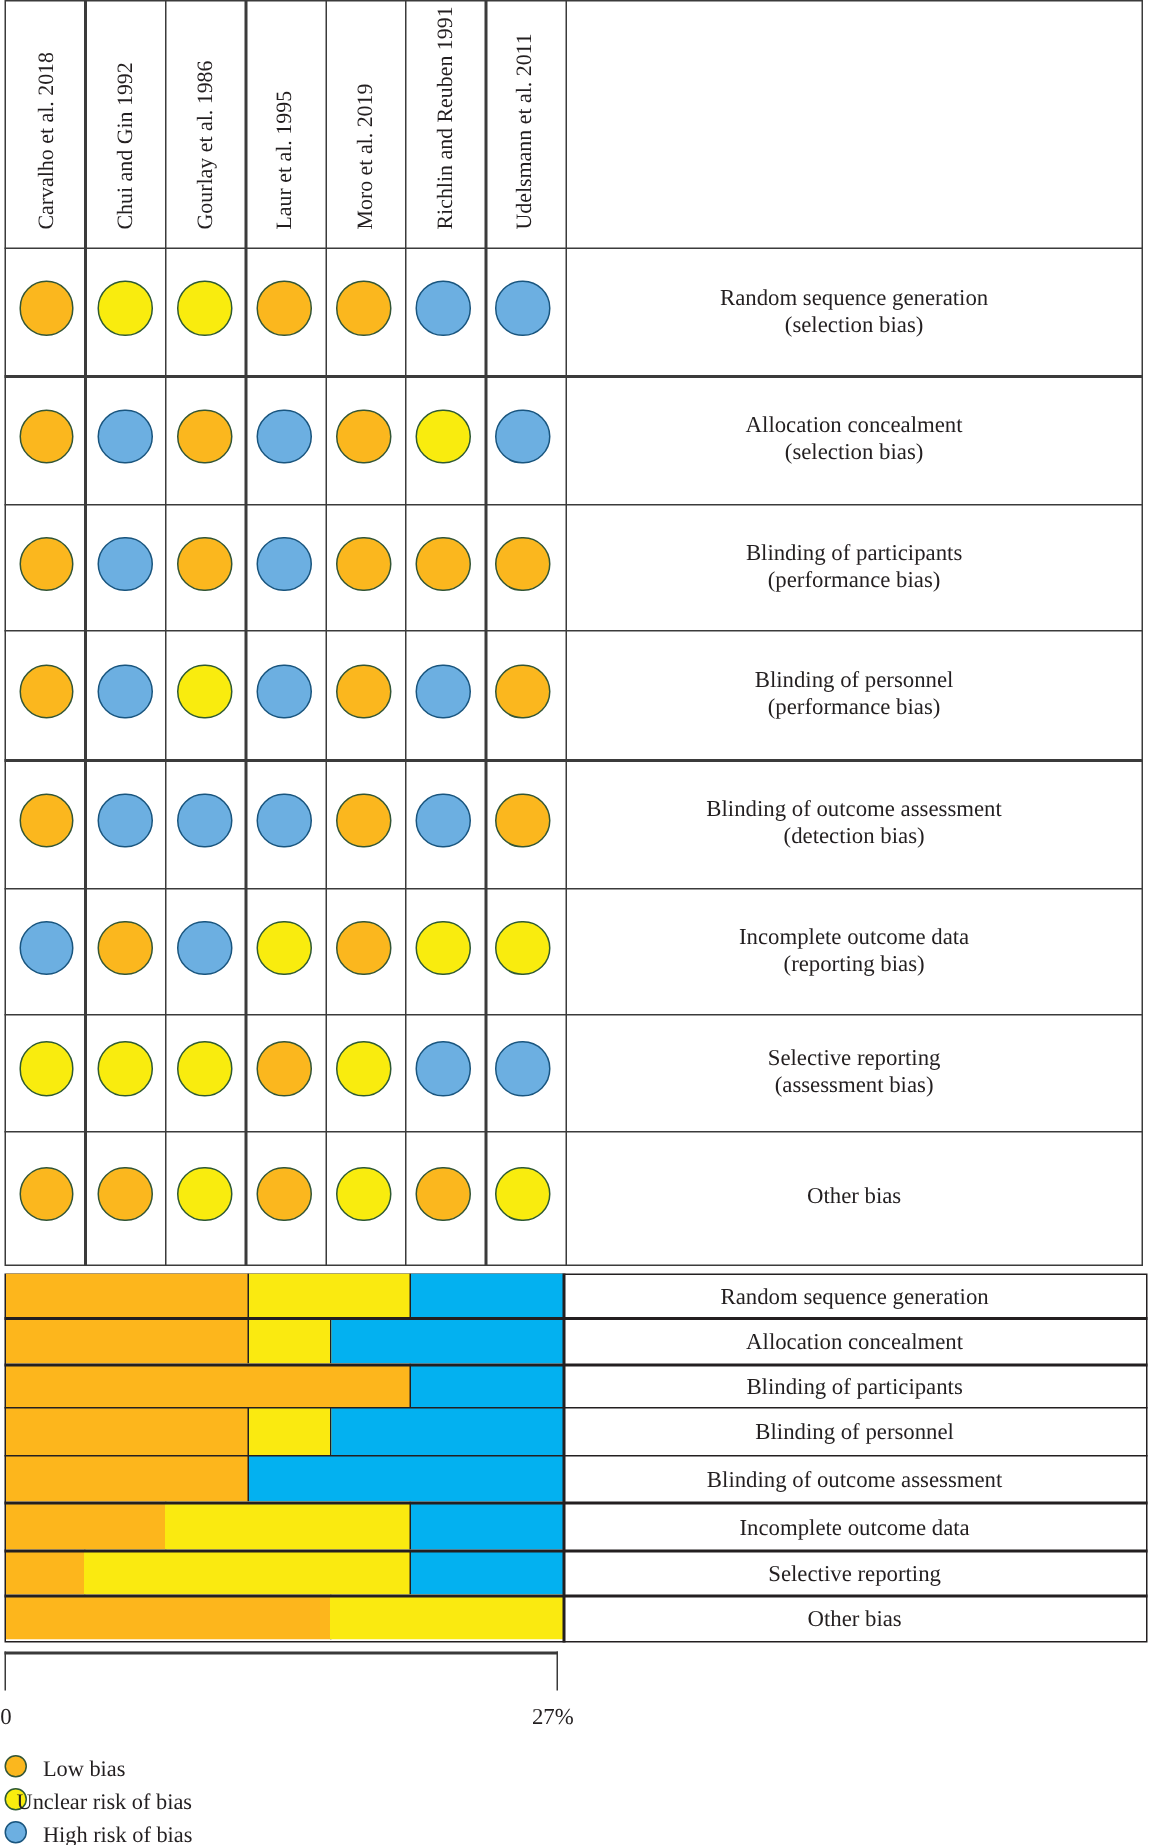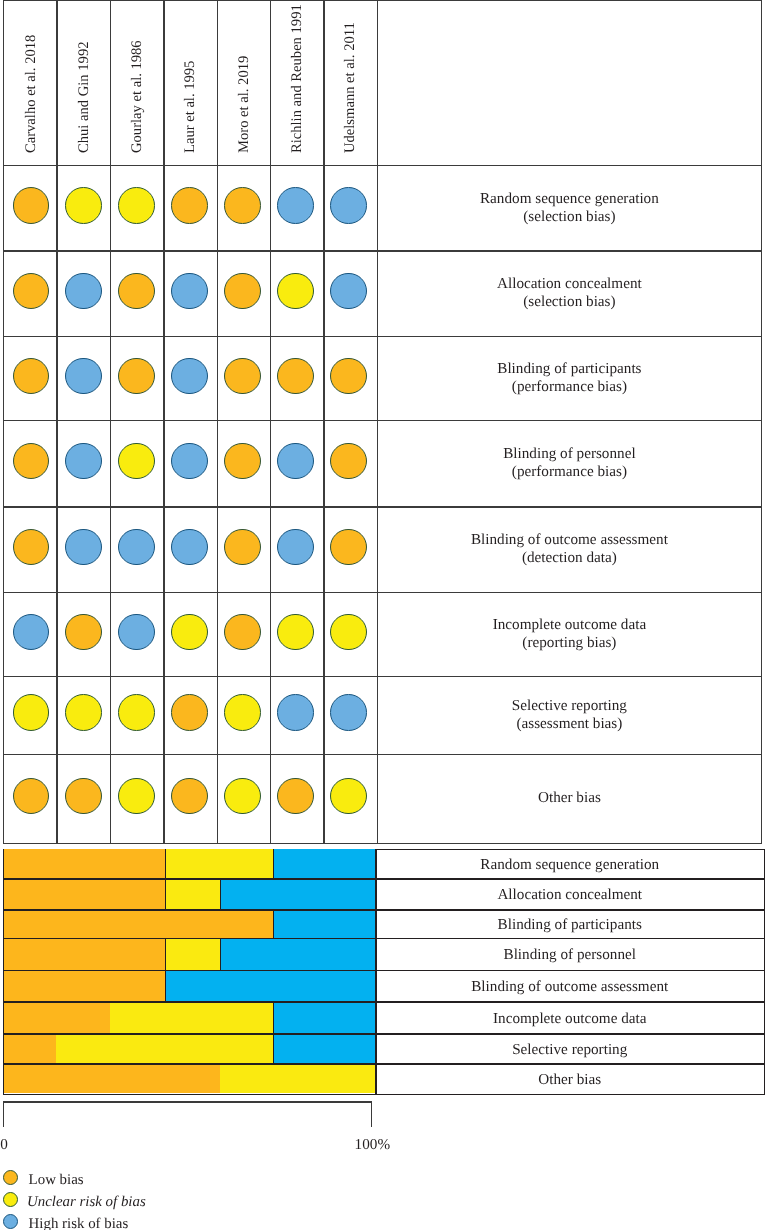--- a/index.html
+++ b/index.html
@@ -164,21 +164,21 @@
         <div class="dlabel" style="left: 374.3px; width: 384.2px; top: 335.5px; height: 84px; display: flex; flex-direction: column; justify-content: center; align-items: center;">
           <div>Blinding of participants</div>
           <div>(performance bias)</div>
         </div>
         <div class="dlabel" style="left: 374.3px; width: 384.2px; top: 419.5px; height: 86.3px; display: flex; flex-direction: column; justify-content: center; align-items: center;">
           <div>Blinding of personnel</div>
           <div>(performance bias)</div>
         </div>
         <div class="dlabel" style="left: 374.3px; width: 384.2px; top: 505.8px; height: 85.6px; display: flex; flex-direction: column; justify-content: center; align-items: center;">
           <div>Blinding of outcome assessment</div>
-          <div>(detection data)</div>
+          <div>(detection bias)</div>
         </div>
         <div class="dlabel" style="left: 374.3px; width: 384.2px; top: 591.4px; height: 84.2px; display: flex; flex-direction: column; justify-content: center; align-items: center;">
           <div>Incomplete outcome data</div>
           <div>(reporting bias)</div>
         </div>
         <div class="dlabel" style="left: 374.3px; width: 384.2px; top: 675.6px; height: 77.6px; display: flex; flex-direction: column; justify-content: center; align-items: center;">
           <div>Selective reporting</div>
           <div>(assessment bias)</div>
         </div>
         <div class="dlabel" style="left: 374.3px; width: 384.2px; top: 753.2px; height: 89px; display: flex; flex-direction: column; justify-content: center; align-items: center;">
@@ -277,25 +277,25 @@
           <span>Other bias</span>
         </div>
       </div>
   </div>
 
   <div id="axis">
     <div class="axline" style="left:3.0px;top:1101.2px;width:369.3px;height:1.4px"></div>
     <div class="axline" style="left:3.0px;top:1101.2px;width:1.4px;height:26.2px"></div>
     <div class="axline" style="left:370.9px;top:1101.2px;width:1.4px;height:26.2px"></div>
     <div class="axlabel" id="axis-label-left" style="left:0.2px;top:1136.2px">0</div>
-    <div class="axlabel" id="axis-label-right" style="left:354.6px;top:1136.2px">100%</div>
+    <div class="axlabel" id="axis-label-right" style="left:354.6px;top:1136.2px">27%</div>
   </div>
 
   <div id="legend">
       <div class="lgcirc" style="left: 2.9px; top: 1169.8px; width: 15.4px; height: 15.4px; border-width: 1.4px; background: rgb(251, 183, 30); border-color: rgb(51, 86, 54);"></div>
       <div class="lglabel" style="left: 28.6px; top: 1173.15px;">Low bias</div>
       <div class="lgcirc" style="left: 2.9px; top: 1191.7px; width: 15.4px; height: 15.4px; border-width: 1.4px; background: rgb(249, 236, 14); border-color: rgb(46, 90, 51);"></div>
-      <div class="lglabel" style="left: 27px; top: 1194.95px; font-style: italic;">Unclear risk of bias</div>
+      <div class="lglabel" style="left: 11px; top: 1194.95px;">Unclear risk of bias</div>
       <div class="lgcirc" style="left: 2.9px; top: 1213.6px; width: 15.4px; height: 15.4px; border-width: 1.4px; background: rgb(108, 175, 225); border-color: rgb(25, 85, 126);"></div>
       <div class="lglabel" style="left: 28.6px; top: 1216.75px;">High risk of bias</div>
     </div>
 
 </div>
 
 </body></html>

